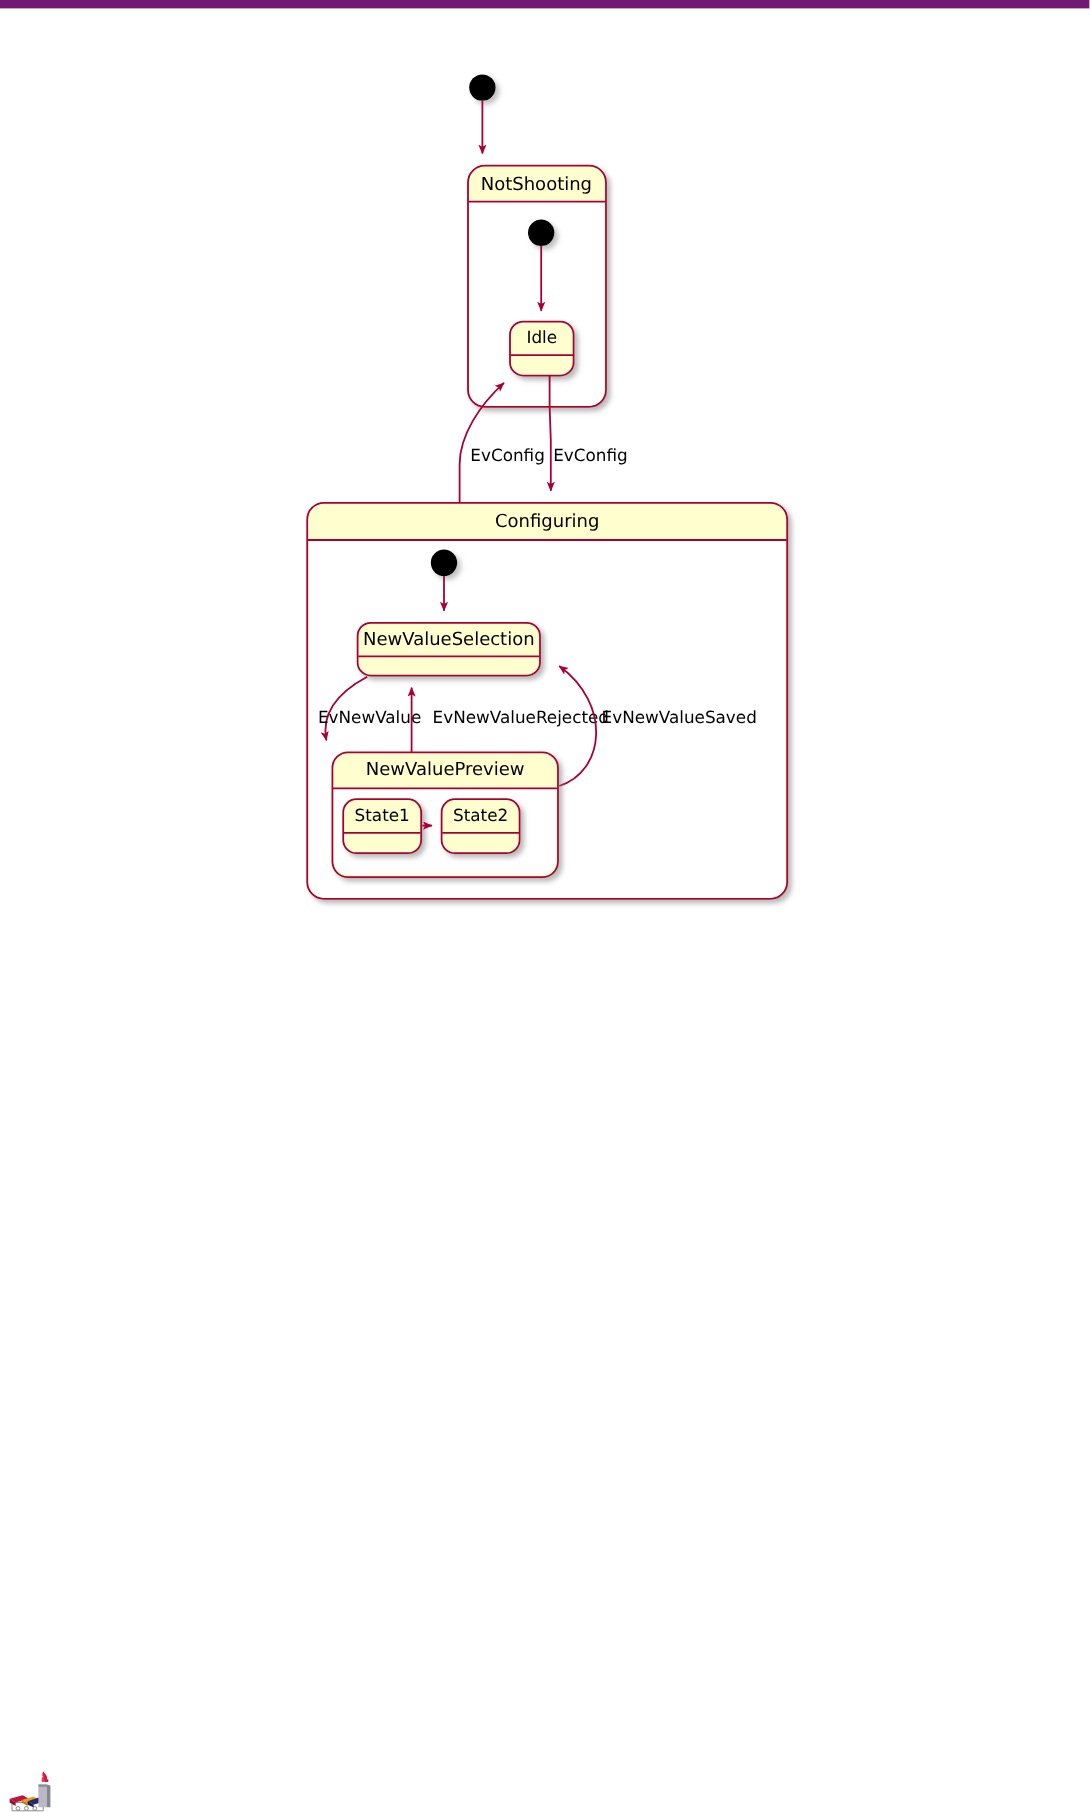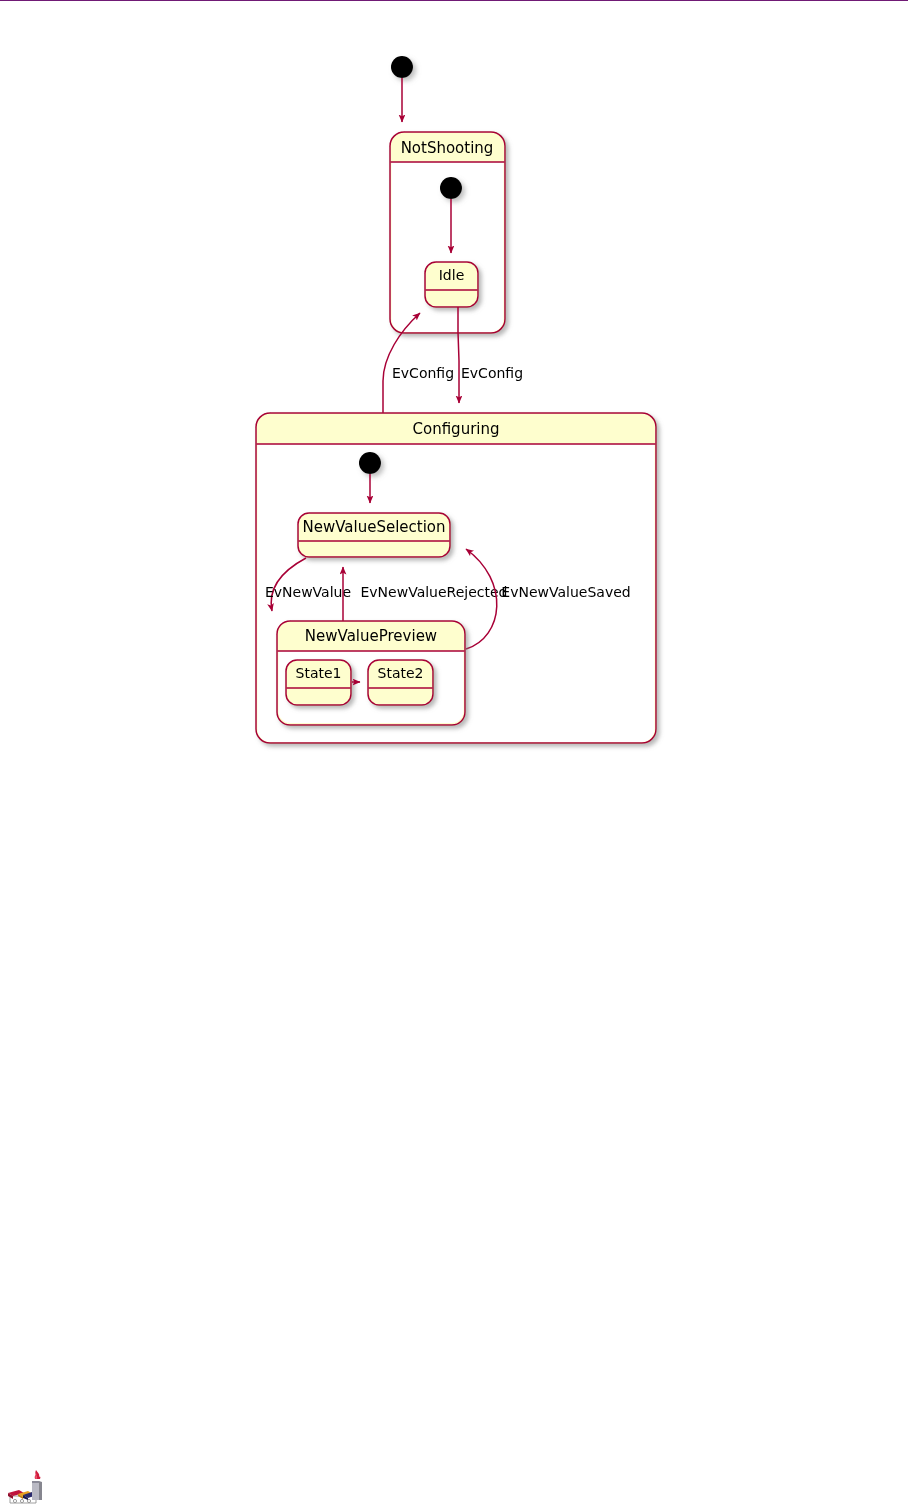--- a/index.html
+++ b/index.html
@@ -13,21 +13,21 @@
     height: 1510px;
     position: relative;
     font-family: "DejaVu Sans", sans-serif;
     overflow: hidden;
   }
   #page-frame {
     position: absolute;
     left: 0; top: 0;
     width: 908px;
     height: 1510px;
-    border-top: 1px solid #701a75;
+    border-top: 7px solid #701a75;
     box-sizing: border-box;
     background: #FFFFFF;
   }
   #diagram-canvas {
     position: absolute;
     left: 0; top: 0;
     width: 908px;
     height: 1510px;
   }
   .diagram-svg {

